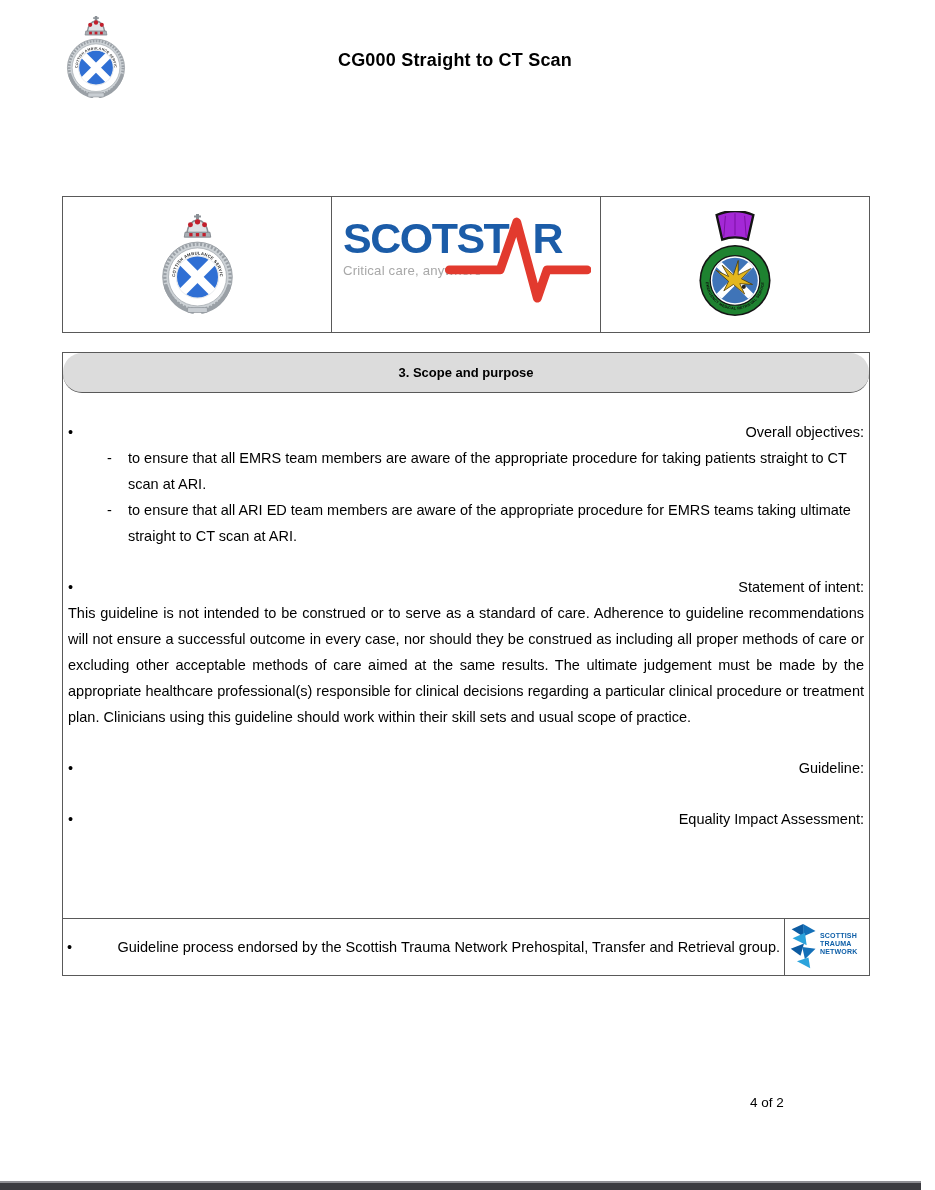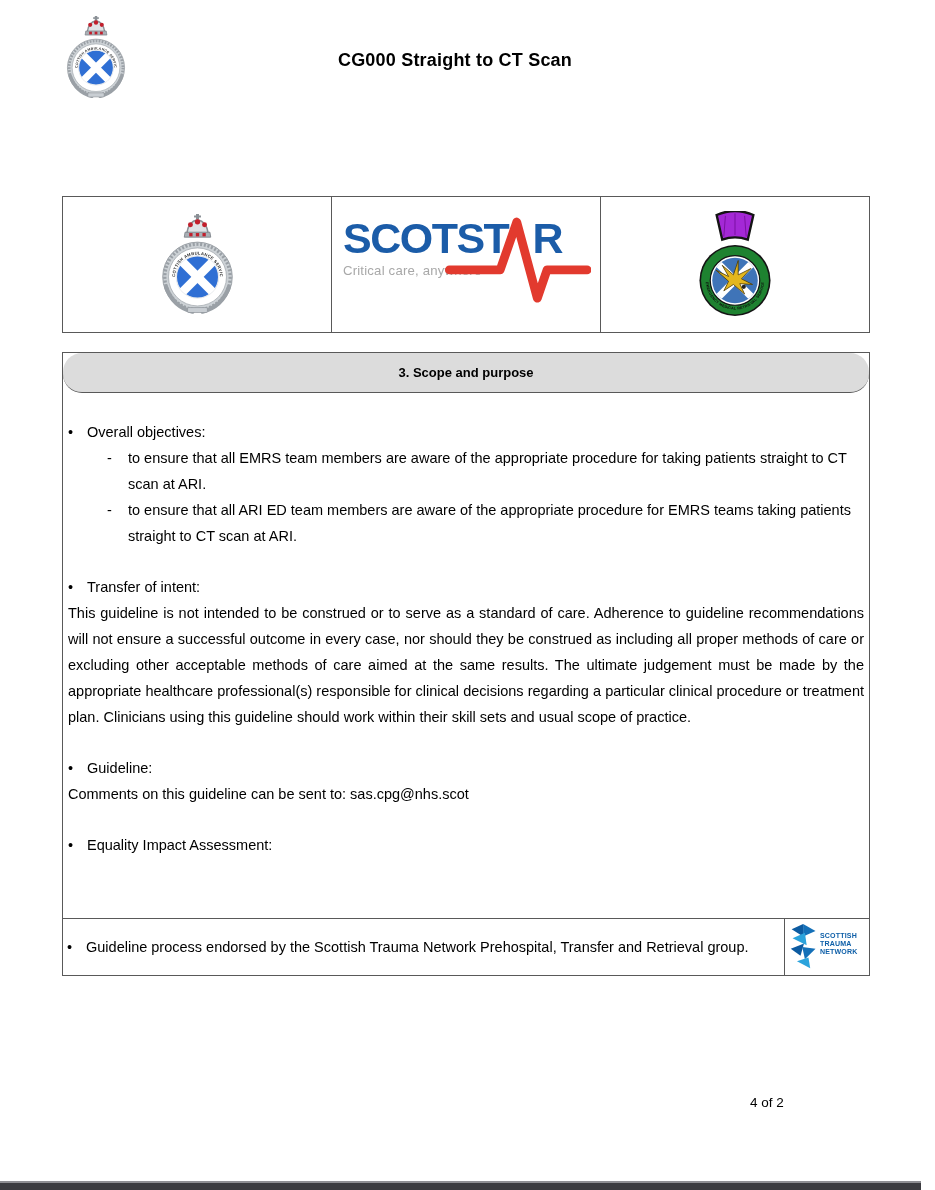--- a/index.html
+++ b/index.html
@@ -29,21 +29,21 @@
     height:39px;background:#dcdcdc;border-bottom:1px solid #595959;
     display:flex;align-items:center;justify-content:center;
     font-size:13px;font-weight:bold;border-radius:19px;
   }
   .scope-body{
     min-height:525px;box-sizing:border-box;padding:26px 5px 0 5px;
     font-size:14.5px;line-height:26px;
   }
   .blt{display:flex;}
   .blt .dot{width:19px;flex:0 0 19px;}
-  .blt .txt{flex:1;}
+  .blt .txt{flex:1;text-align:right;}
   .sub{display:flex;margin-left:39px;}
   .sub .dash{width:21px;flex:0 0 21px;}
   .sub .txt{flex:1;}
   .just{text-align:justify;}
   .gap{height:25px;}
   .endorse-row{
     border-top:1px solid #595959;height:56px;display:flex;align-items:stretch;
   }
   .endorse-text{
     flex:1;display:flex;align-items:center;padding:0 4px;
@@ -163,38 +163,37 @@
       <div class="blt">
         <span class="dot">•</span>
         <span class="txt">Overall objectives:</span>
       </div>
       <div class="sub">
         <span class="dash">-</span>
         <span class="txt">to ensure that all EMRS team members are aware of the appropriate procedure for taking patients straight to CT scan at ARI.</span>
       </div>
       <div class="sub">
         <span class="dash">-</span>
-        <span class="txt">to ensure that all ARI ED team members are aware of the appropriate procedure for EMRS teams taking patients straight to CT scan at ARI.</span>
+        <span class="txt">to ensure that all ARI ED team members are aware of the appropriate procedure for EMRS teams taking ultimate straight to CT scan at ARI.</span>
       </div>
 
       <div class="gap"></div>
 
       <div class="blt">
         <span class="dot">•</span>
-        <span class="txt">Transfer of intent:</span>
+        <span class="txt">Statement of intent:</span>
       </div>
       <div class="just">This guideline is not intended to be construed or to serve as a standard of care.  Adherence to guideline recommendations will not ensure a successful outcome in every case, nor should they be construed as including all proper methods of care or excluding other acceptable methods of care aimed at the same results. The ultimate judgement must be made by the appropriate healthcare professional(s) responsible for clinical decisions regarding a particular clinical procedure or treatment plan. Clinicians using this guideline should work within their skill sets and usual scope of practice.</div>
 
       <div class="gap"></div>
 
       <div class="blt">
         <span class="dot">•</span>
         <span class="txt">Guideline:</span>
       </div>
-      <div>Comments on this guideline can be sent to: sas.cpg@nhs.scot</div>
 
       <div class="gap"></div>
 
       <div class="blt">
         <span class="dot">•</span>
         <span class="txt">Equality Impact Assessment:</span>
       </div>
 
     </div>
 

